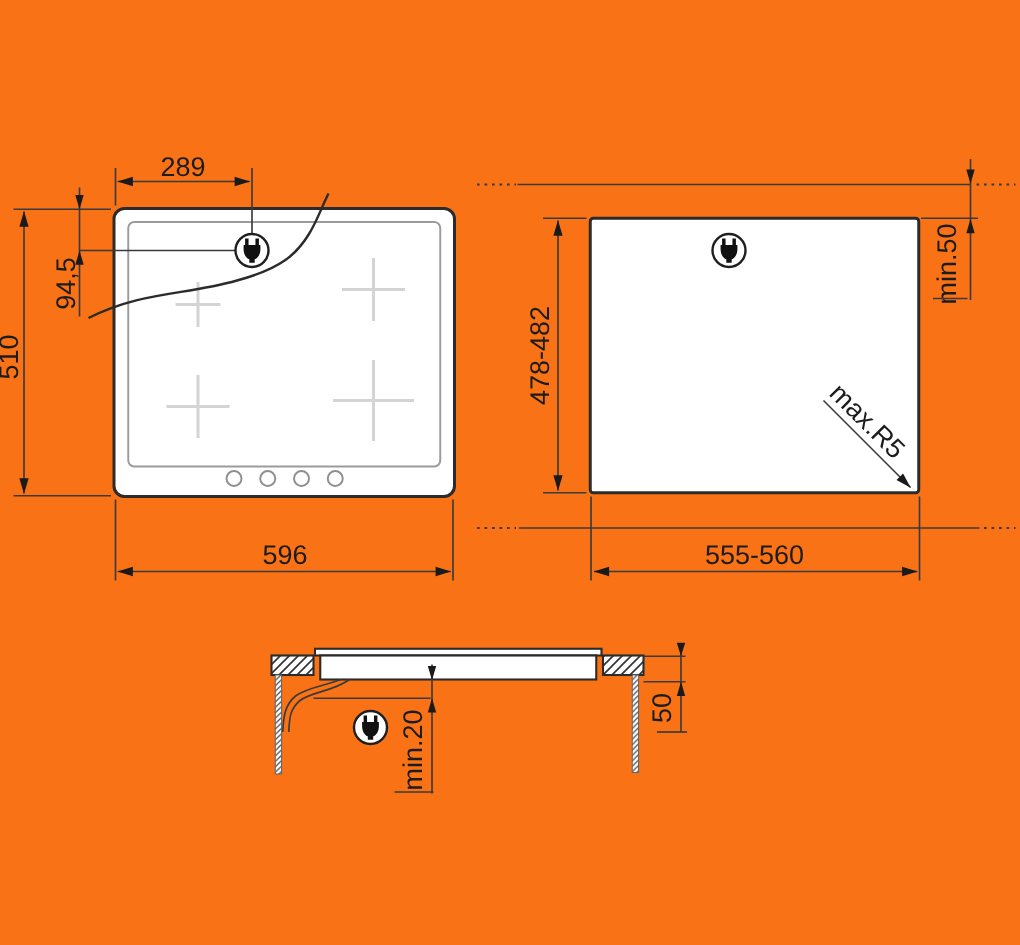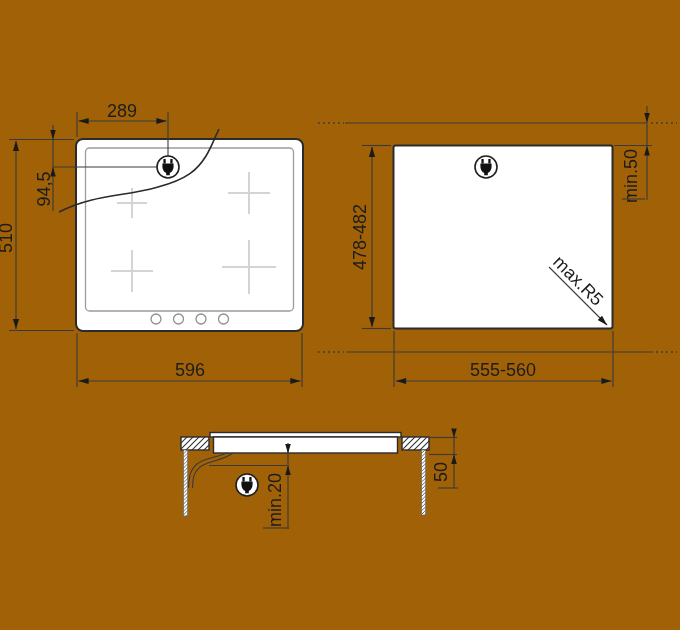--- a/index.html
+++ b/index.html
@@ -1,19 +1,19 @@
 <!DOCTYPE html>
 <html><head>
 <meta charset="utf-8">
 <style>
   html, body { margin: 0; padding: 0; background: #ffffff; }
   .stage {
     width: 680px; height: 630px;
     position: relative;
-    background: #a16207;
+    background: #f97316;
     font-family: "Liberation Sans", sans-serif;
   }
   svg text {
     font-family: "Liberation Sans", sans-serif;
     font-size: 18px;
     fill: #1c1c1c;
   }
   .outline  { stroke: #2b2b2b; stroke-width: 2;   fill: #ffffff; }
   .mid      { stroke: #2b2b2b; stroke-width: 1.4; fill: #ffffff; }
   .dimline  { stroke: #3a3a3a; stroke-width: 1.1; fill: none; }

